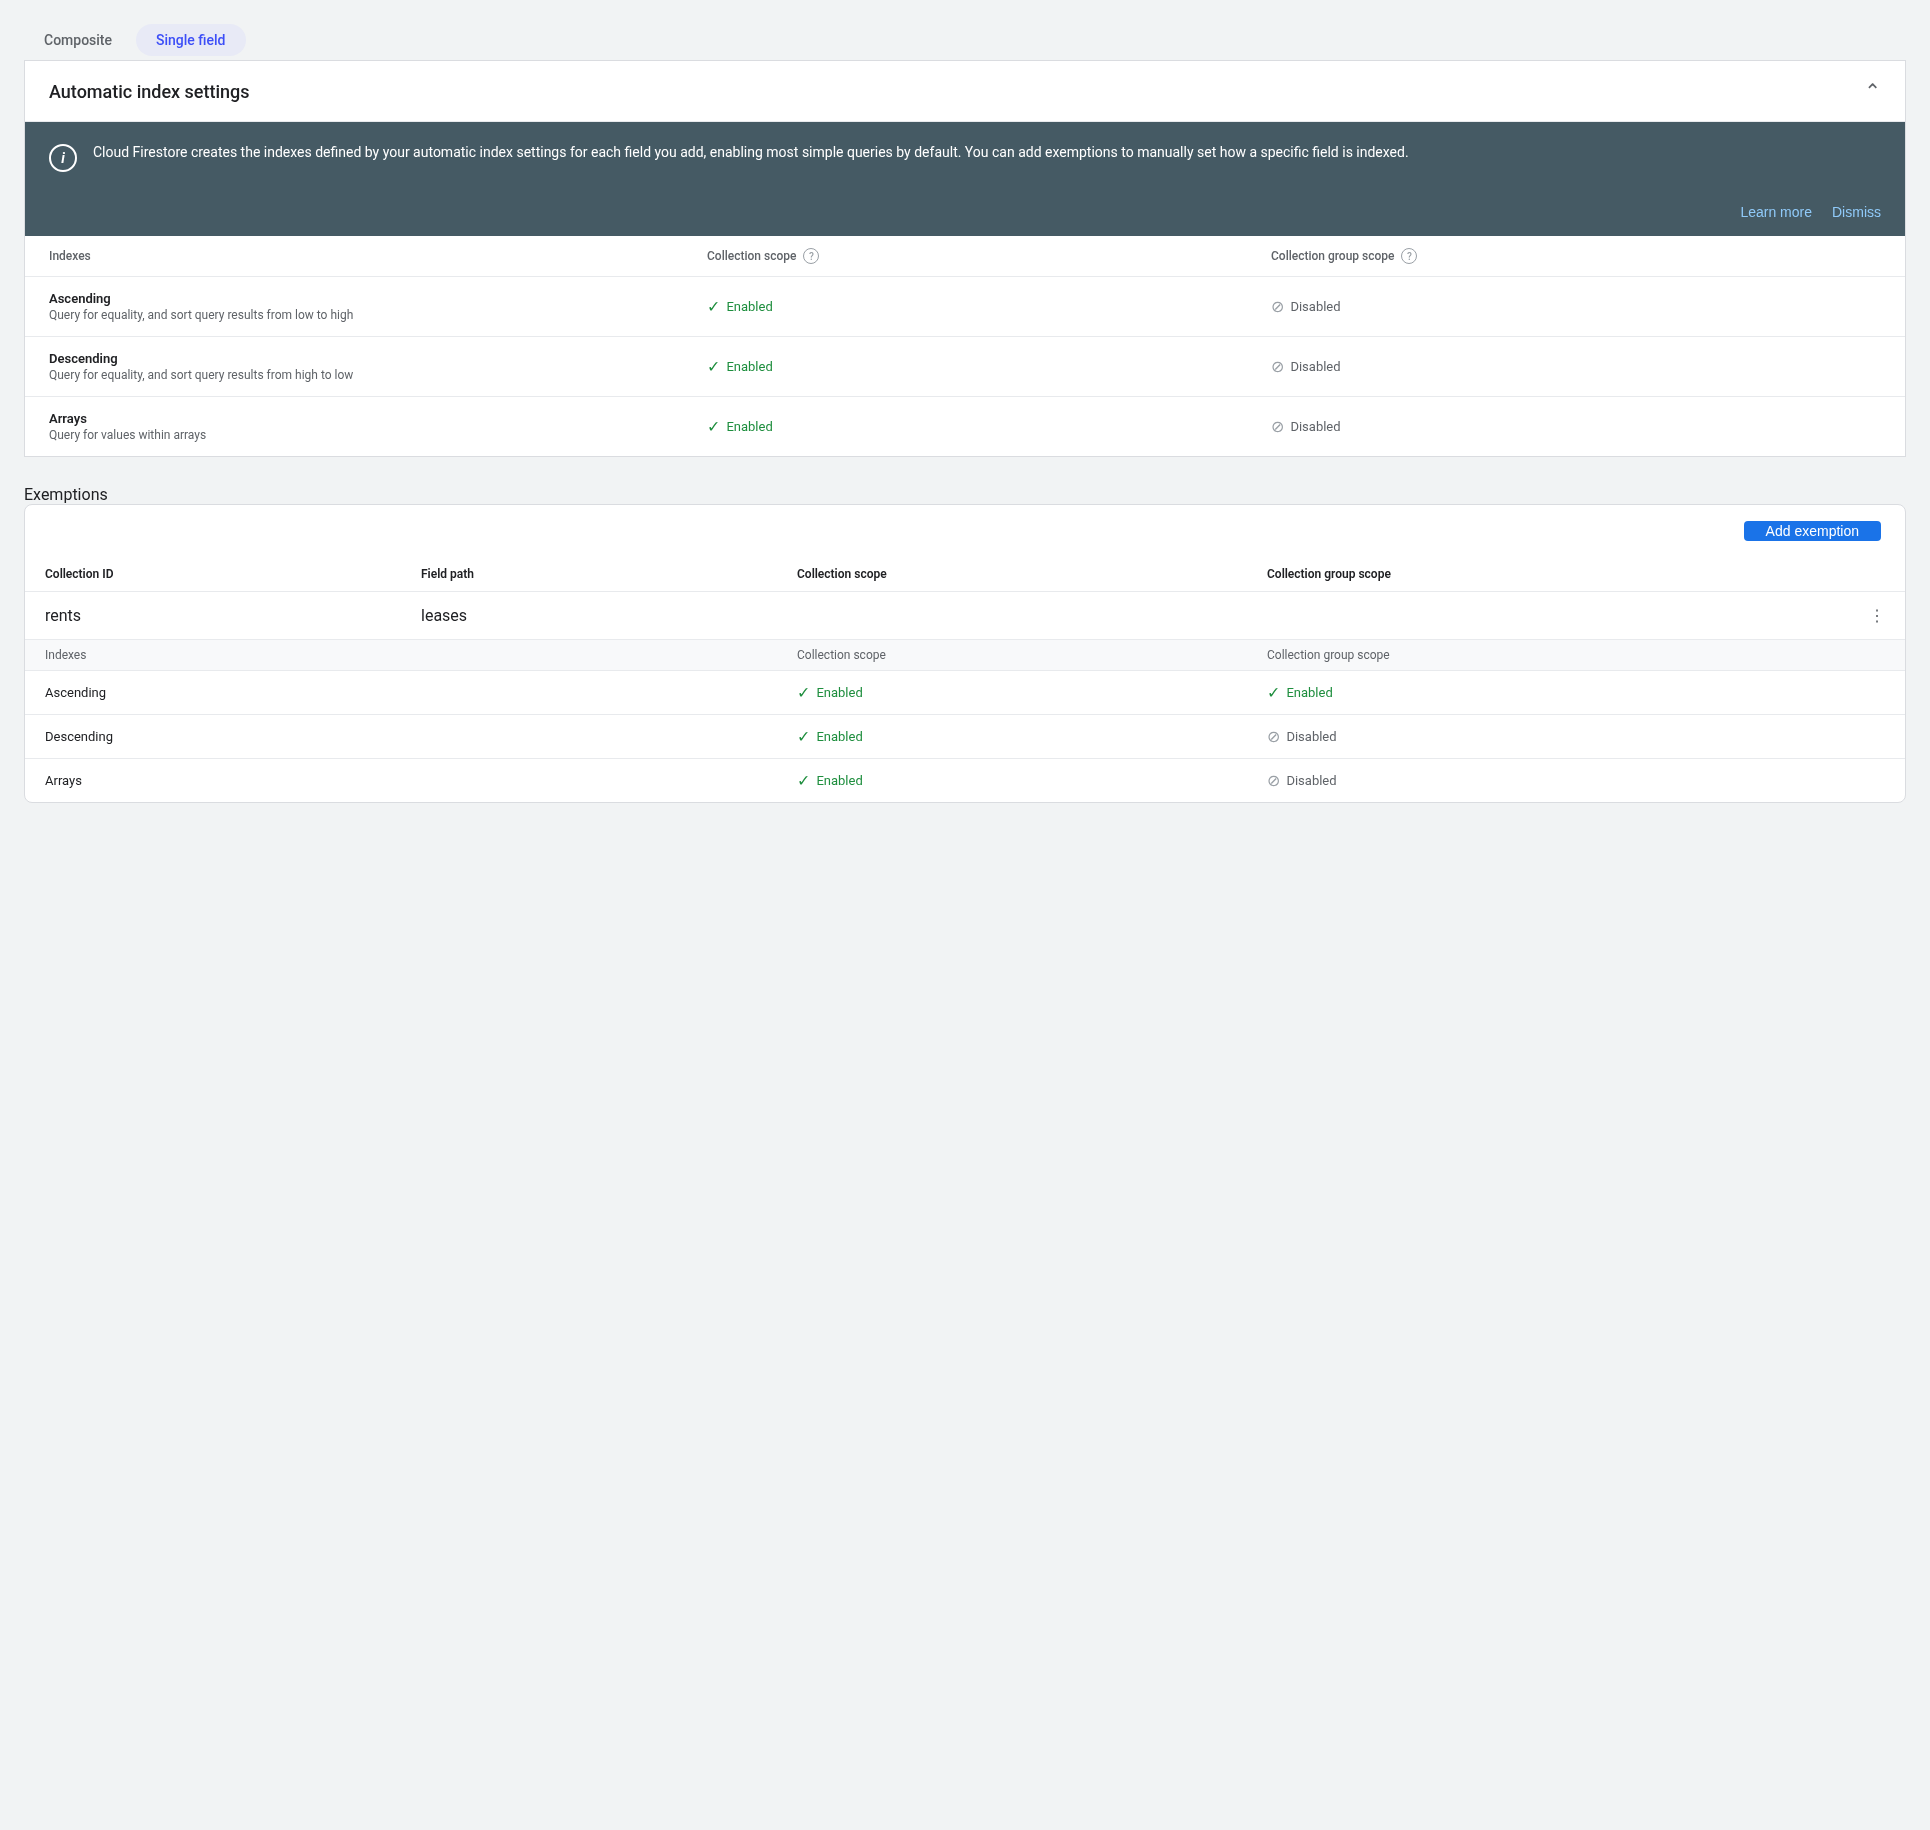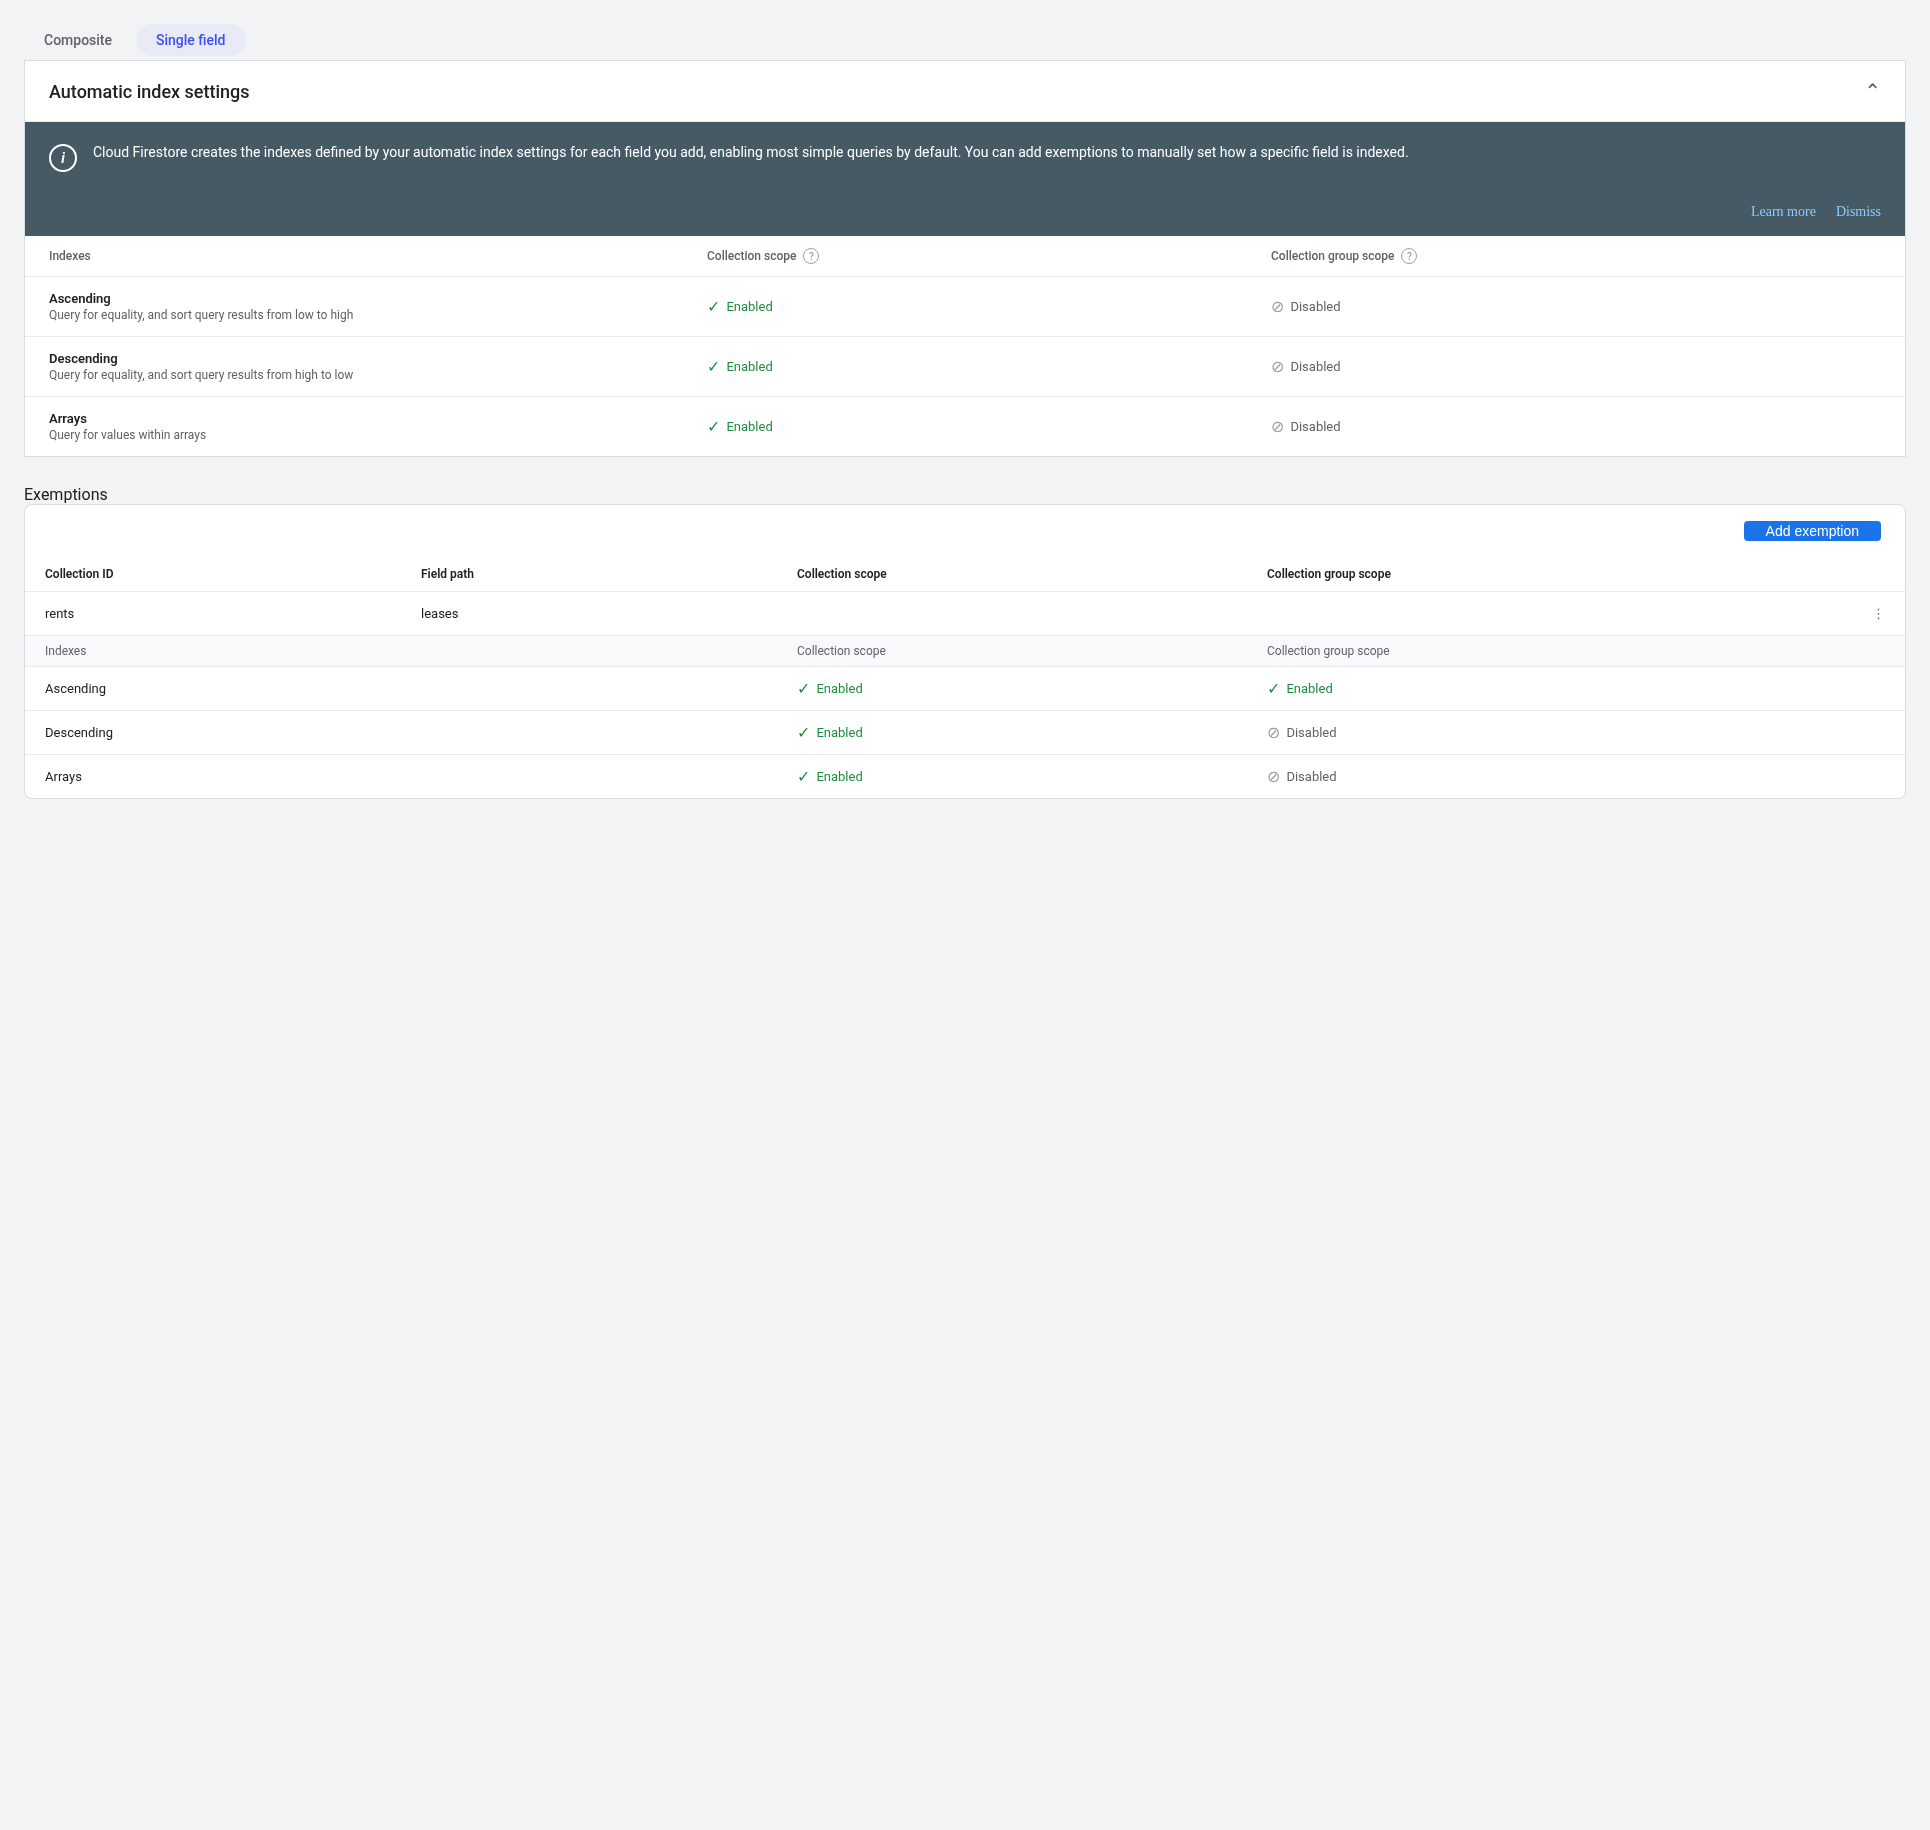--- a/index.html
+++ b/index.html
@@ -92,21 +92,20 @@
       padding: 12px 24px 16px;
       background: #455a64;
     }
     .info-action-btn {
       color: #90caf9;
       background: none;
       border: none;
       cursor: pointer;
       font-size: 14px;
       font-weight: 500;
-      font-family: Liberation Serif, serif;
     }
 
     
     .index-table {
       width: 100%;
       border-collapse: collapse;
     }
     .index-table th {
       text-align: left;
       padding: 12px 24px;
@@ -210,21 +209,21 @@
     .exemptions-table th {
       text-align: left;
       padding: 10px 20px;
       font-size: 12px;
       font-weight: 600;
       color: #202124;
       border-bottom: 1px solid #e8eaed;
     }
     .exemptions-table td {
       padding: 14px 20px;
-      font-size: 13px;
+      font-size: 16px;
       border-bottom: 1px solid #e8eaed;
       vertical-align: middle;
     }
 
     .row-rents td {
       background: #fff;
     }
 
     .more-icon {
       color: #5f6368;

